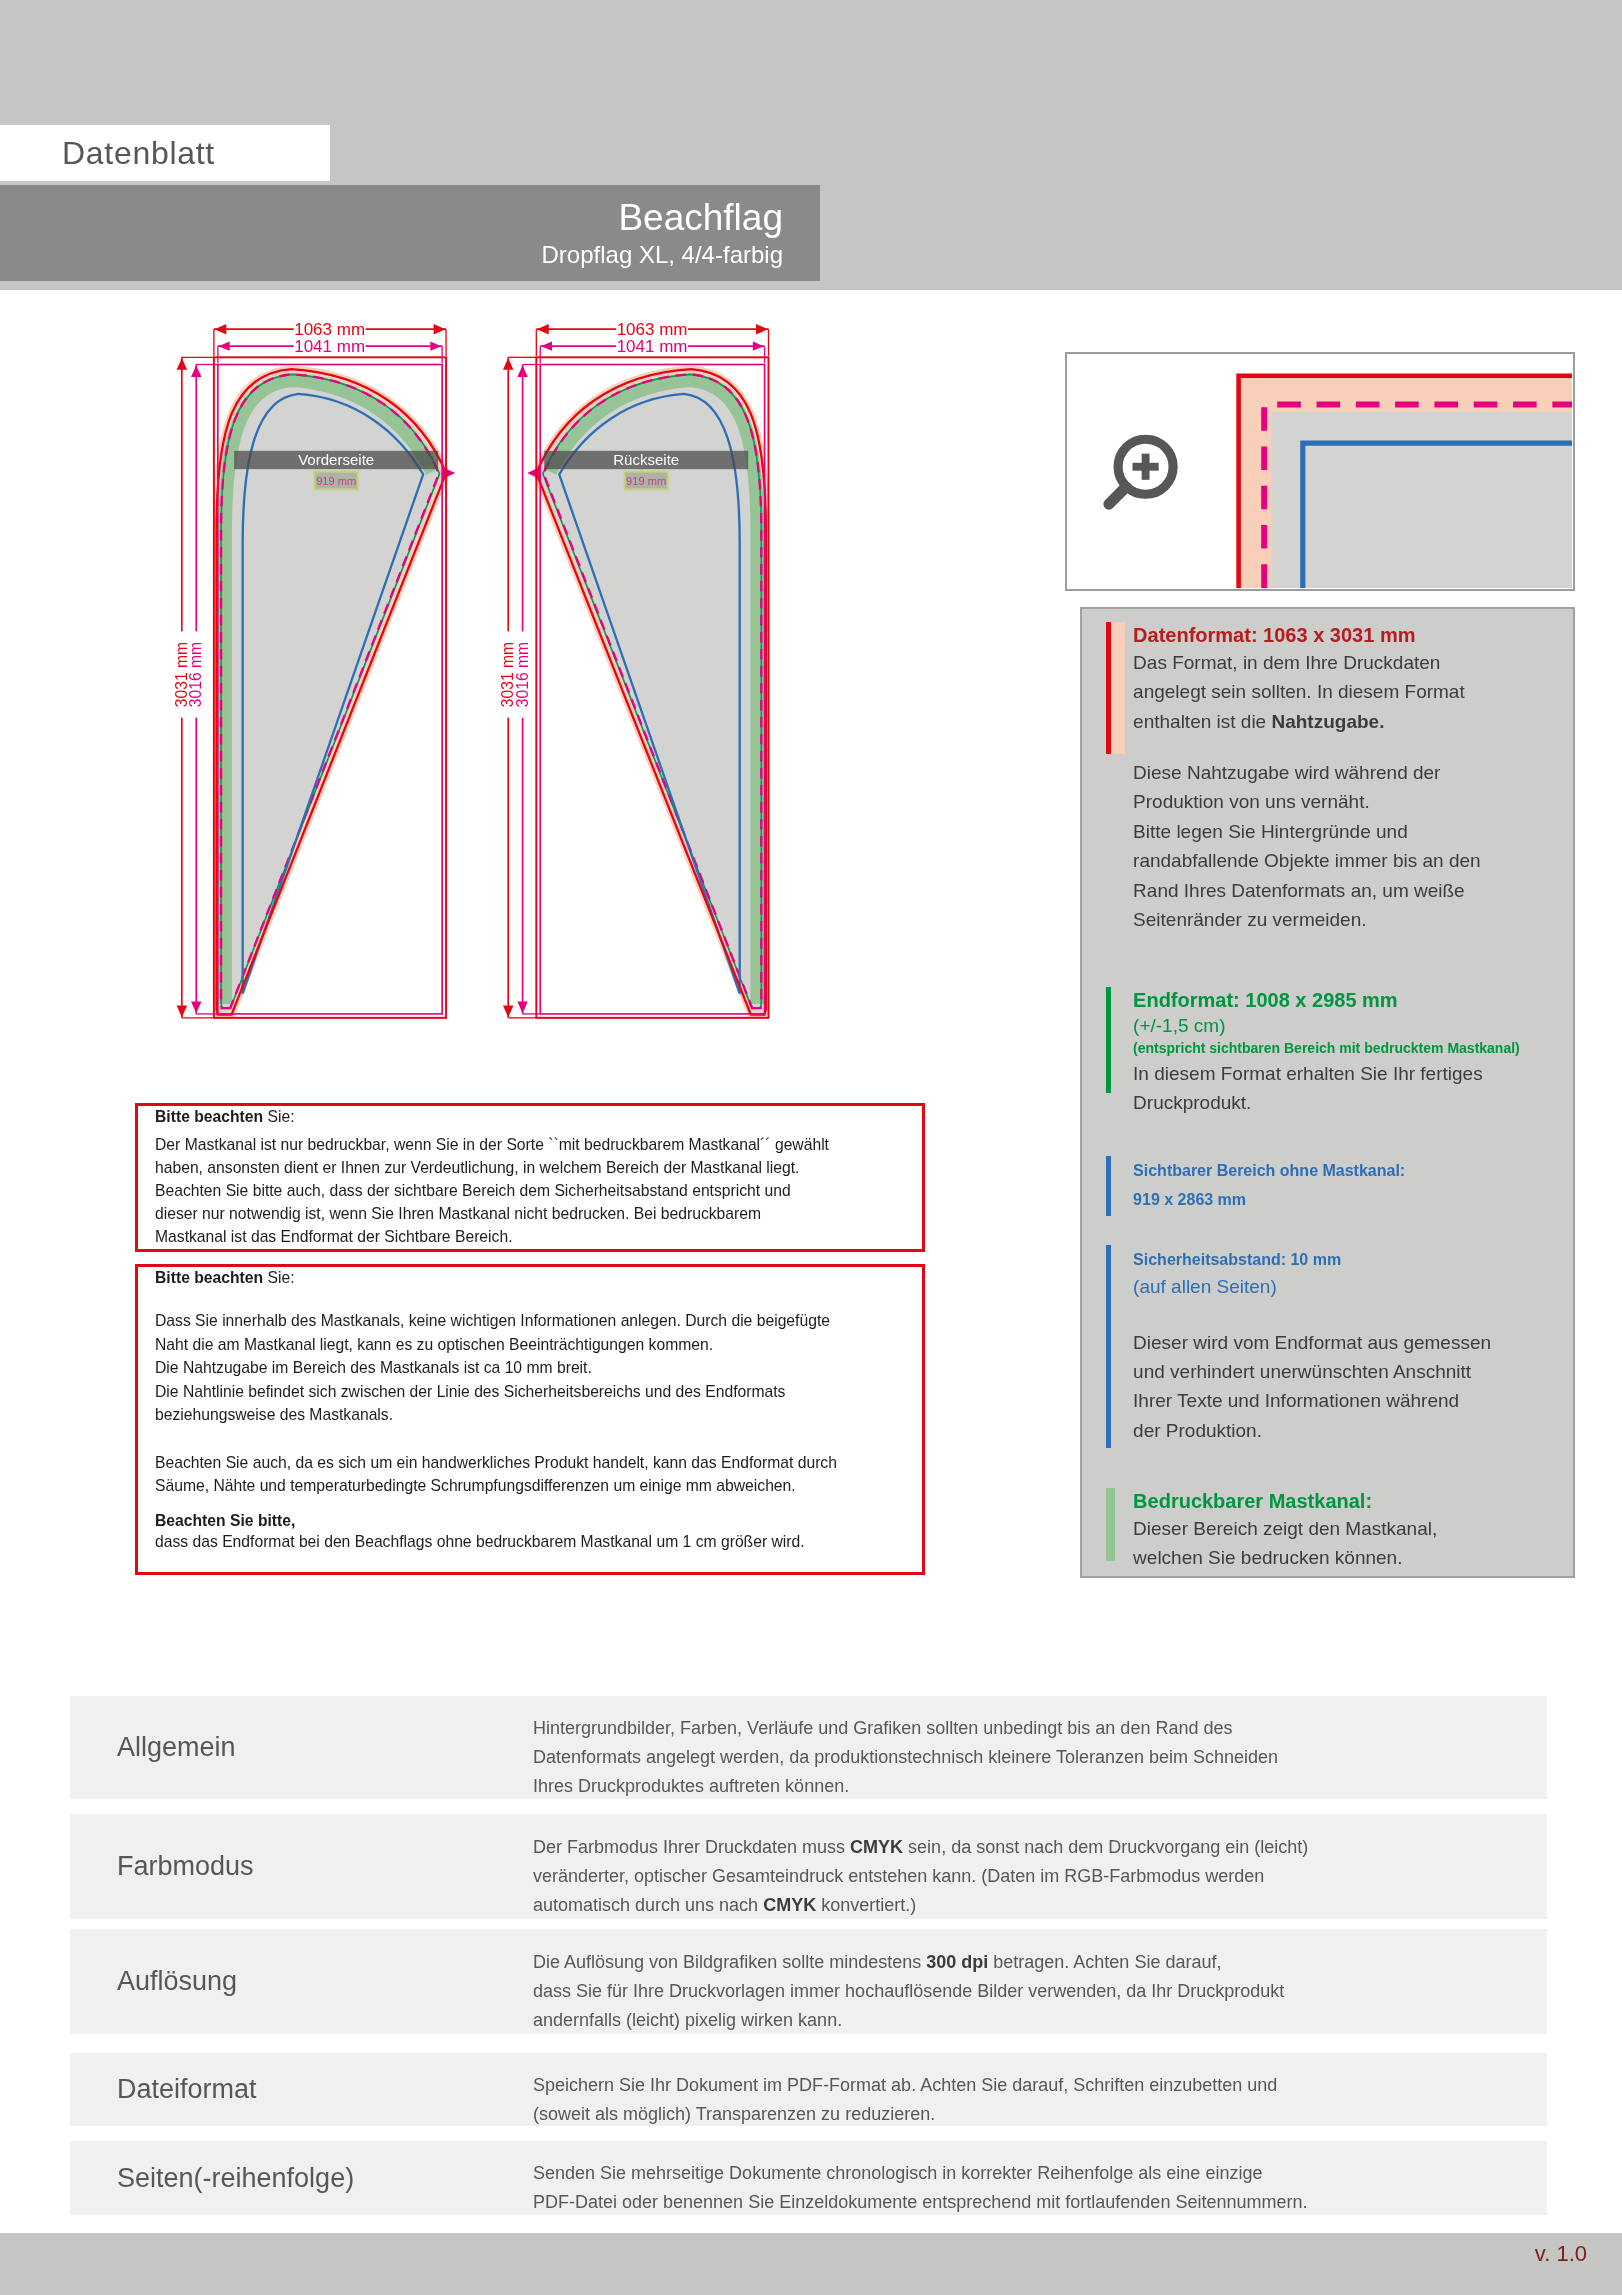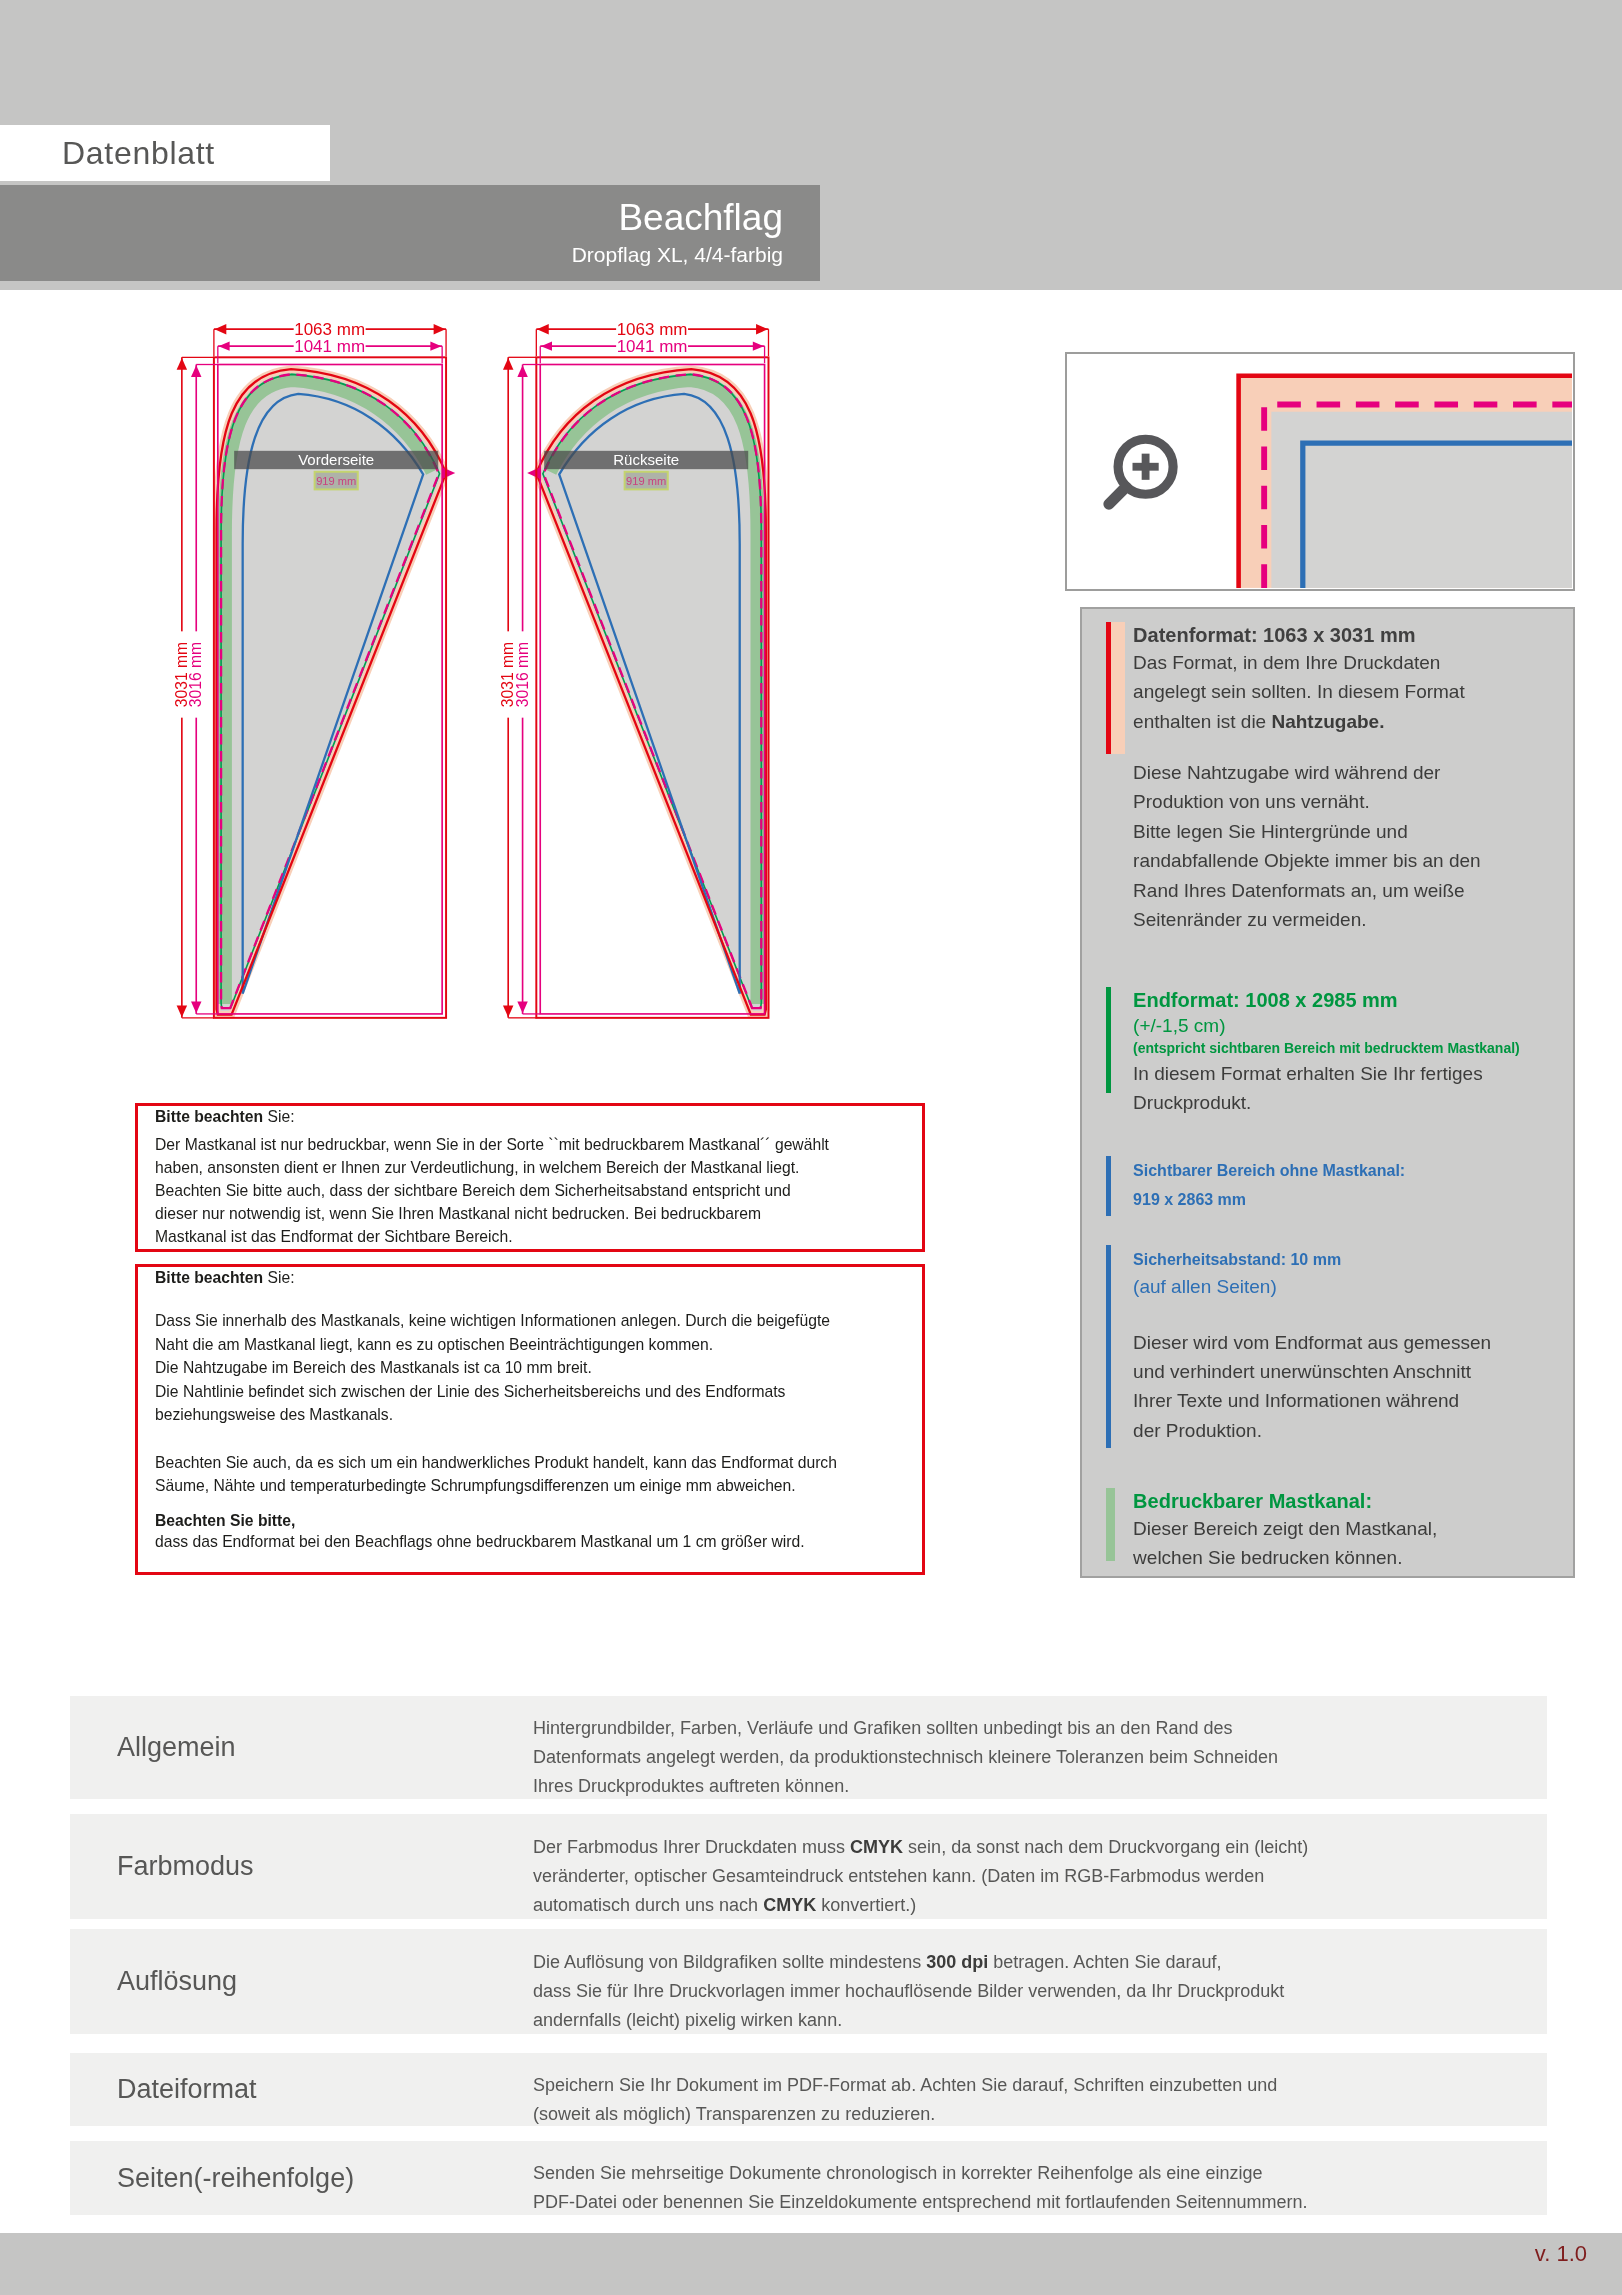--- a/index.html
+++ b/index.html
@@ -9,38 +9,38 @@
 
   
   .top-gray{left:0;top:0;width:1623px;height:290px;background:#c5c5c4;}
   .datenblatt-box{left:0;top:125px;width:330px;height:56px;background:#ffffff;
       display:flex;align-items:center;}
   .datenblatt-box span{font-size:32px;color:#575756;padding-left:62px;letter-spacing:0.7px;}
   .title-band{left:0;top:185px;width:820px;height:96px;background:#8a8a89;
       display:flex;flex-direction:column;justify-content:center;align-items:flex-end;
       padding-right:0;box-sizing:border-box;}
   .title-band .l1{font-size:37px;color:#ffffff;line-height:42px;padding-right:37px;}
-  .title-band .l2{font-size:21px;color:#ffffff;line-height:31px;padding-right:37px;}
+  .title-band .l2{font-size:24px;color:#ffffff;line-height:31px;padding-right:37px;}
 
   
   .flagsvg{left:157px;top:308px;width:654px;height:733px;}
   text{font-family:"Liberation Sans",sans-serif;}
 
   
   .detail-box{left:1065px;top:352px;width:510px;height:239px;background:#ffffff;
       border:2.6px solid #9d9d9c;box-sizing:border-box;overflow:hidden;}
   .detail-box svg{position:absolute;left:0;top:0;}
 
   
   .info-panel{left:1080px;top:607px;width:495px;height:971px;background:#cdcdcc;
       border:2.6px solid #a1a1a0;box-sizing:border-box;}
   .sec{position:absolute;left:23.6px;}
   .sec .bar{position:absolute;left:0;top:0;}
   .sec .txt{margin-left:27.5px;width:422px;}
-  .h-dark{font-size:20px;font-weight:bold;color:#404040;line-height:26px;}
+  .h-dark{font-size:20px;font-weight:bold;color:#b91c1c;line-height:26px;}
   .h-green{font-size:20px;font-weight:bold;color:#009640;line-height:26px;}
   .h-blue{font-size:16px;font-weight:bold;color:#2d6fb5;line-height:29px;}
   .sub-green{font-size:19px;color:#009640;line-height:26px;}
   .note-green{font-size:14px;font-weight:bold;color:#009640;line-height:19.6px;}
   .sub-blue{font-size:19px;color:#2d6fb5;line-height:26px;}
   .body-t{font-size:19px;color:#3c3c3b;line-height:29.4px;white-space:pre-line;}
   .bar-red-bg{width:19.6px;background:#f8cfb8;}
   .bar-red{width:5.9px;background:#e30613;}
   .bar-green{width:5.9px;background:#009640;}
   .bar-blue{width:5.9px;background:#2d6fb5;}

